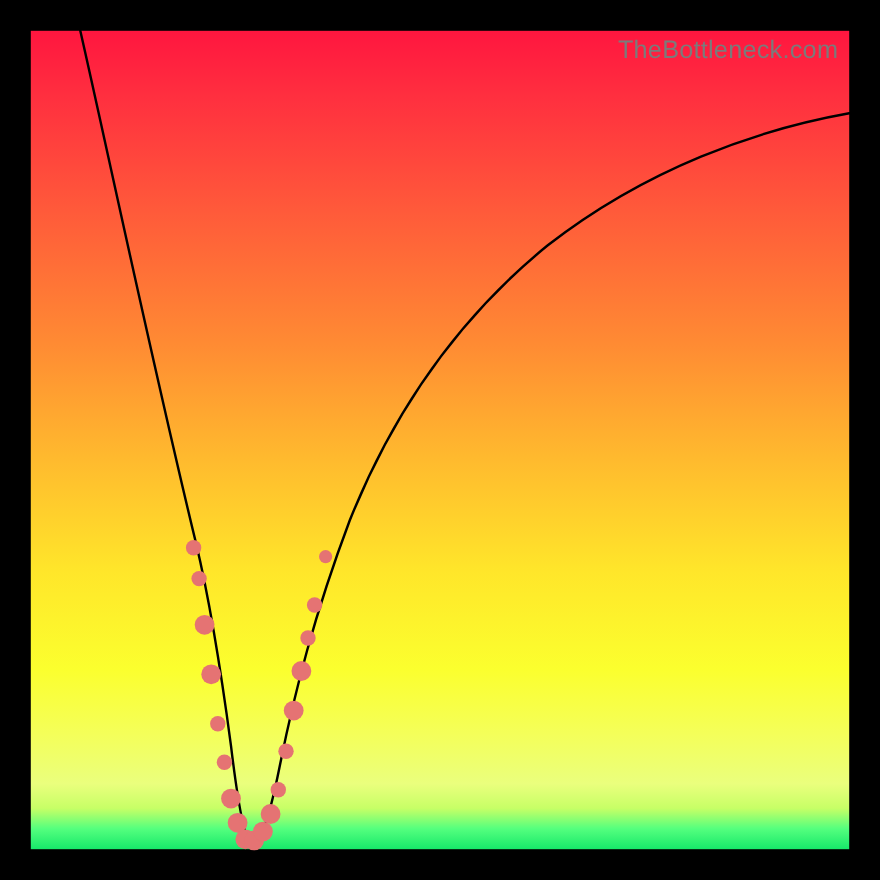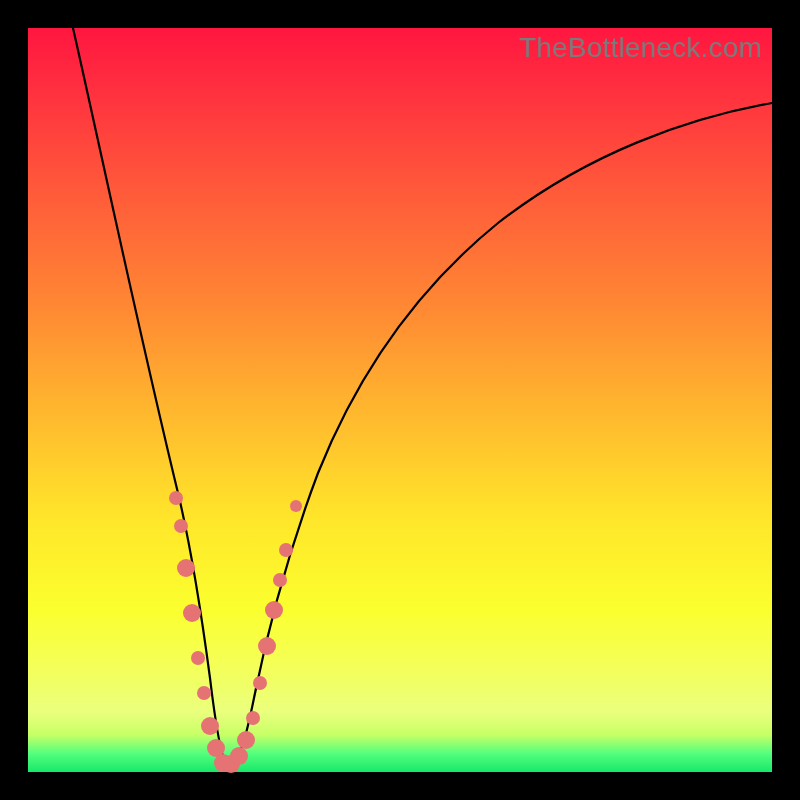--- a/index.html
+++ b/index.html
@@ -39,21 +39,21 @@
       #c7ff66 95%,
       #54ff7e 97.5%,
       #17e86a 100%
     );
   }
   .watermark {
     position: absolute;
     top: 4px;
     right: 10px;
     color: #7b7b7b;
-    font-size: 28px;
+    font-size: 23px;
     font-weight: 500;
     letter-spacing: 0.2px;
     user-select: none;
   }
   svg.curve {
     position: absolute;
     left: 0;
     top: 0;
     width: 744px;
     height: 744px;

